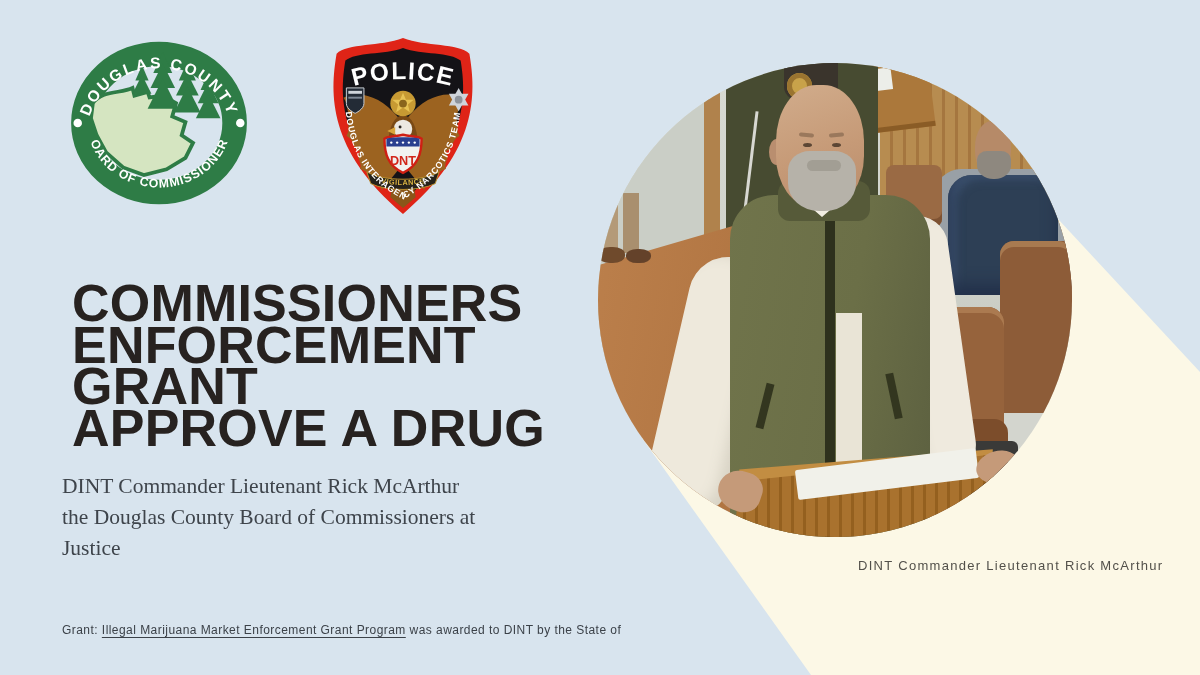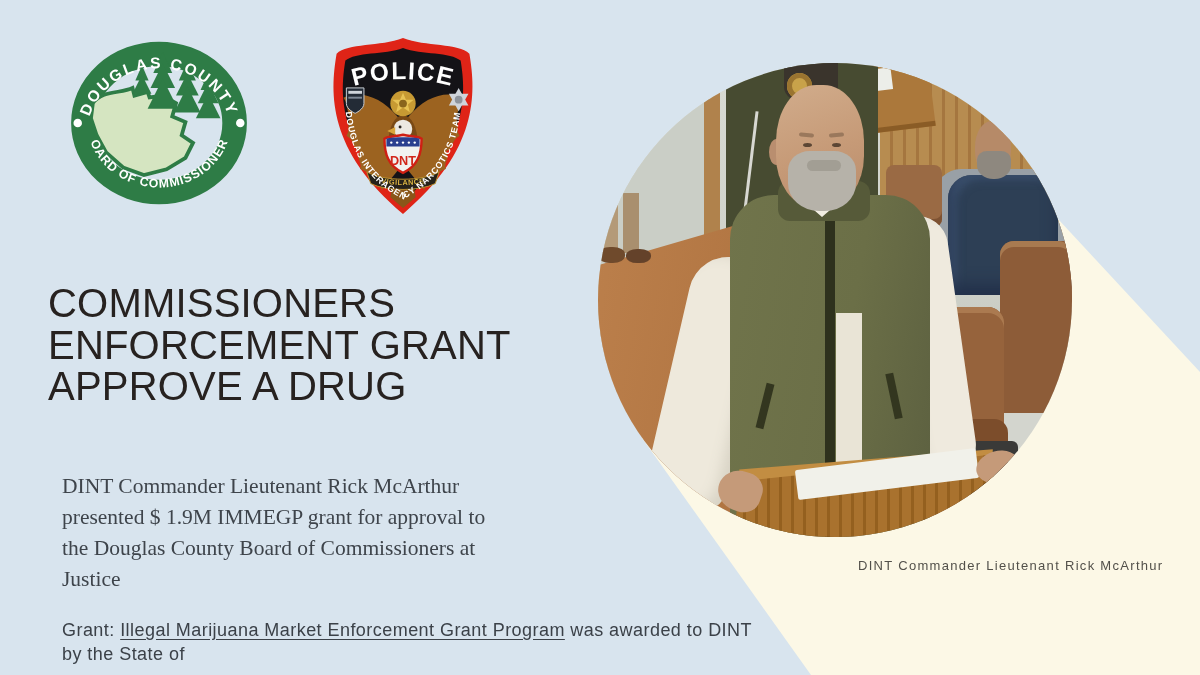--- a/index.html
+++ b/index.html
@@ -86,25 +86,25 @@
   .sp-hand-l{left:120px;top:408px;width:44px;height:40px;background:#c59a79;border-radius:50% 40% 40% 50%;
              transform:rotate(18deg);}
   .sp-hand-r{left:378px;top:388px;width:44px;height:32px;background:#c59a79;border-radius:50%;
              transform:rotate(-14deg);}
 
   
   .seal{left:64px;top:37px;}
   .badge{left:320px;top:32px;}
 
   
-  .headline{left:48px;top:283px;width:540px;color:#272220;font-weight:normal;
-            font-size:40px;line-height:41.5px;letter-spacing:0.2px;}
+  .headline{left:72px;top:283px;width:540px;color:#272220;font-weight:bold;
+            font-size:52px;line-height:41.5px;letter-spacing:0.2px;}
   .bodytext{left:62px;top:471px;width:480px;color:#3e444b;
             font-family:"Liberation Serif",serif;font-size:21.5px;line-height:31px;}
-  .footnote{left:62px;top:619px;width:700px;color:#3b4148;font-size:18px;
+  .footnote{left:62px;top:619px;width:700px;color:#3b4148;font-size:12px;
             line-height:23.5px;letter-spacing:0.45px;}
   .footnote u{text-underline-offset:3px;}
   .caption{left:858px;top:558px;color:#52504a;font-size:13px;letter-spacing:1.3px;}
 </style>
 </head>
 <body>
 
 <div class="canvas">
 
   <div class="abs wedge"></div>
@@ -257,21 +257,20 @@
   </svg>
 
   <div class="abs headline">
     <div>COMMISSIONERS</div>
     <div>ENFORCEMENT GRANT</div>
     <div>APPROVE A DRUG</div>
   </div>
 
   <div class="abs bodytext">
     <div>DINT Commander Lieutenant Rick McArthur</div>
-    <div>presented $ 1.9M IMMEGP grant for approval to</div>
     <div>the Douglas County Board of Commissioners at</div>
     <div>Justice</div>
   </div>
 
   <div class="abs footnote">
     <div><span>Grant: </span><u>Illegal Marijuana Market Enforcement Grant Program</u><span> was awarded to DINT by the State of</span></div>
   </div>
 
   <div class="abs caption">DINT Commander Lieutenant Rick McArthur</div>
 

